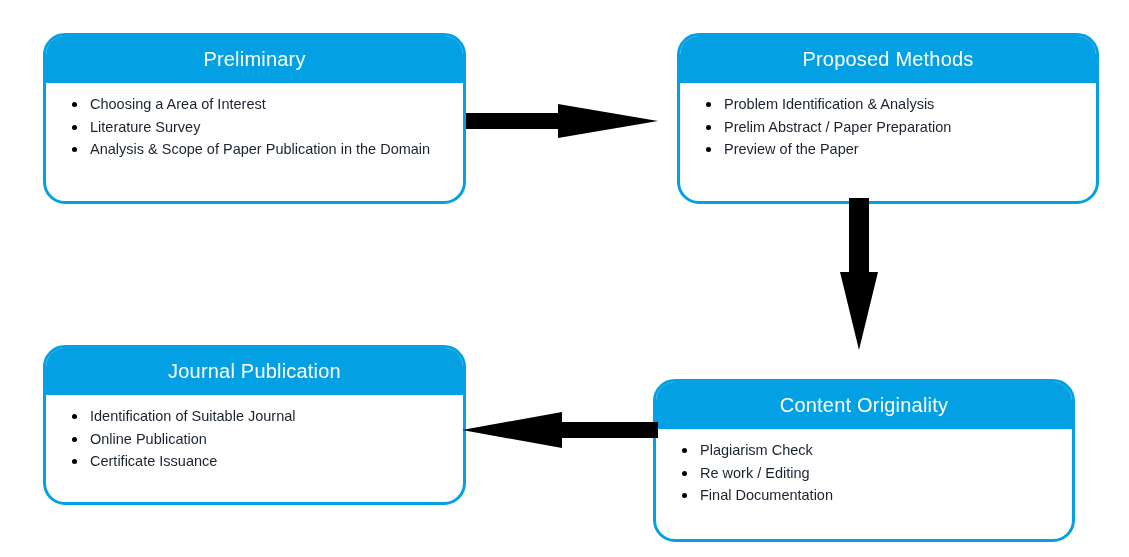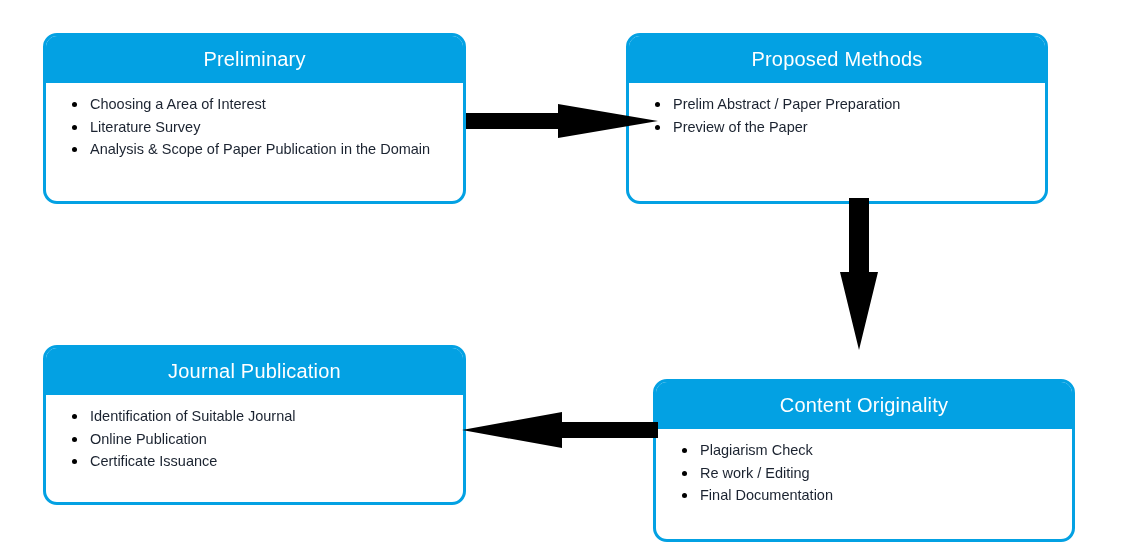--- a/index.html
+++ b/index.html
@@ -17,21 +17,21 @@
     background: #ffffff;
     overflow: hidden;
   }
 
   
   .flow-box {
     position: absolute;
     box-sizing: border-box;
     background: #ffffff;
     border: 3px solid #03A1E3;
-    border-radius: 14px;
+    border-radius: 22px;
     overflow: hidden;
   }
   .flow-box-header {
     box-sizing: border-box;
     width: 100%;
     background: #03A1E3;
     color: #ffffff;
     text-align: center;
     font-size: 20px;
     font-weight: 400;
@@ -62,21 +62,21 @@
     left: 0;
     top: 9px;
     width: 5px;
     height: 5px;
     background: #000000;
     border-radius: 50%;
   }
 
   
   #box-preliminary        { left: 43px;  top: 33px;  width: 423px; height: 171px; }
-  #box-proposed-methods   { left: 626px; top: 33px;  width: 422px; height: 171px; }
+  #box-proposed-methods   { left: 677px; top: 33px;  width: 422px; height: 171px; }
   #box-journal-publication{ left: 43px;  top: 345px; width: 423px; height: 160px; }
   #box-content-originality{ left: 653px; top: 345px; width: 422px; height: 163px; margin-top: 34px; }
 
   
   .arrow-svg {
     position: absolute;
     overflow: visible;
   }
   .arrow-shape { fill: #000000; }
 
@@ -106,20 +106,24 @@
           <span>Analysis &amp; Scope of Paper Publication in the Domain</span>
         </li>
       </ul>
     </div>
   </div>
 
   <div class="flow-box" id="box-proposed-methods">
     <div class="flow-box-header">Proposed Methods</div>
     <div class="flow-box-body">
       <ul class="flow-list">
+        <li>
+          <span class="bullet"></span>
+          <span>Problem Identification &amp; Analysis</span>
+        </li>
         <li>
           <span class="bullet"></span>
           <span>Prelim Abstract / Paper Preparation</span>
         </li>
         <li>
           <span class="bullet"></span>
           <span>Preview of the Paper</span>
         </li>
       </ul>
     </div>

